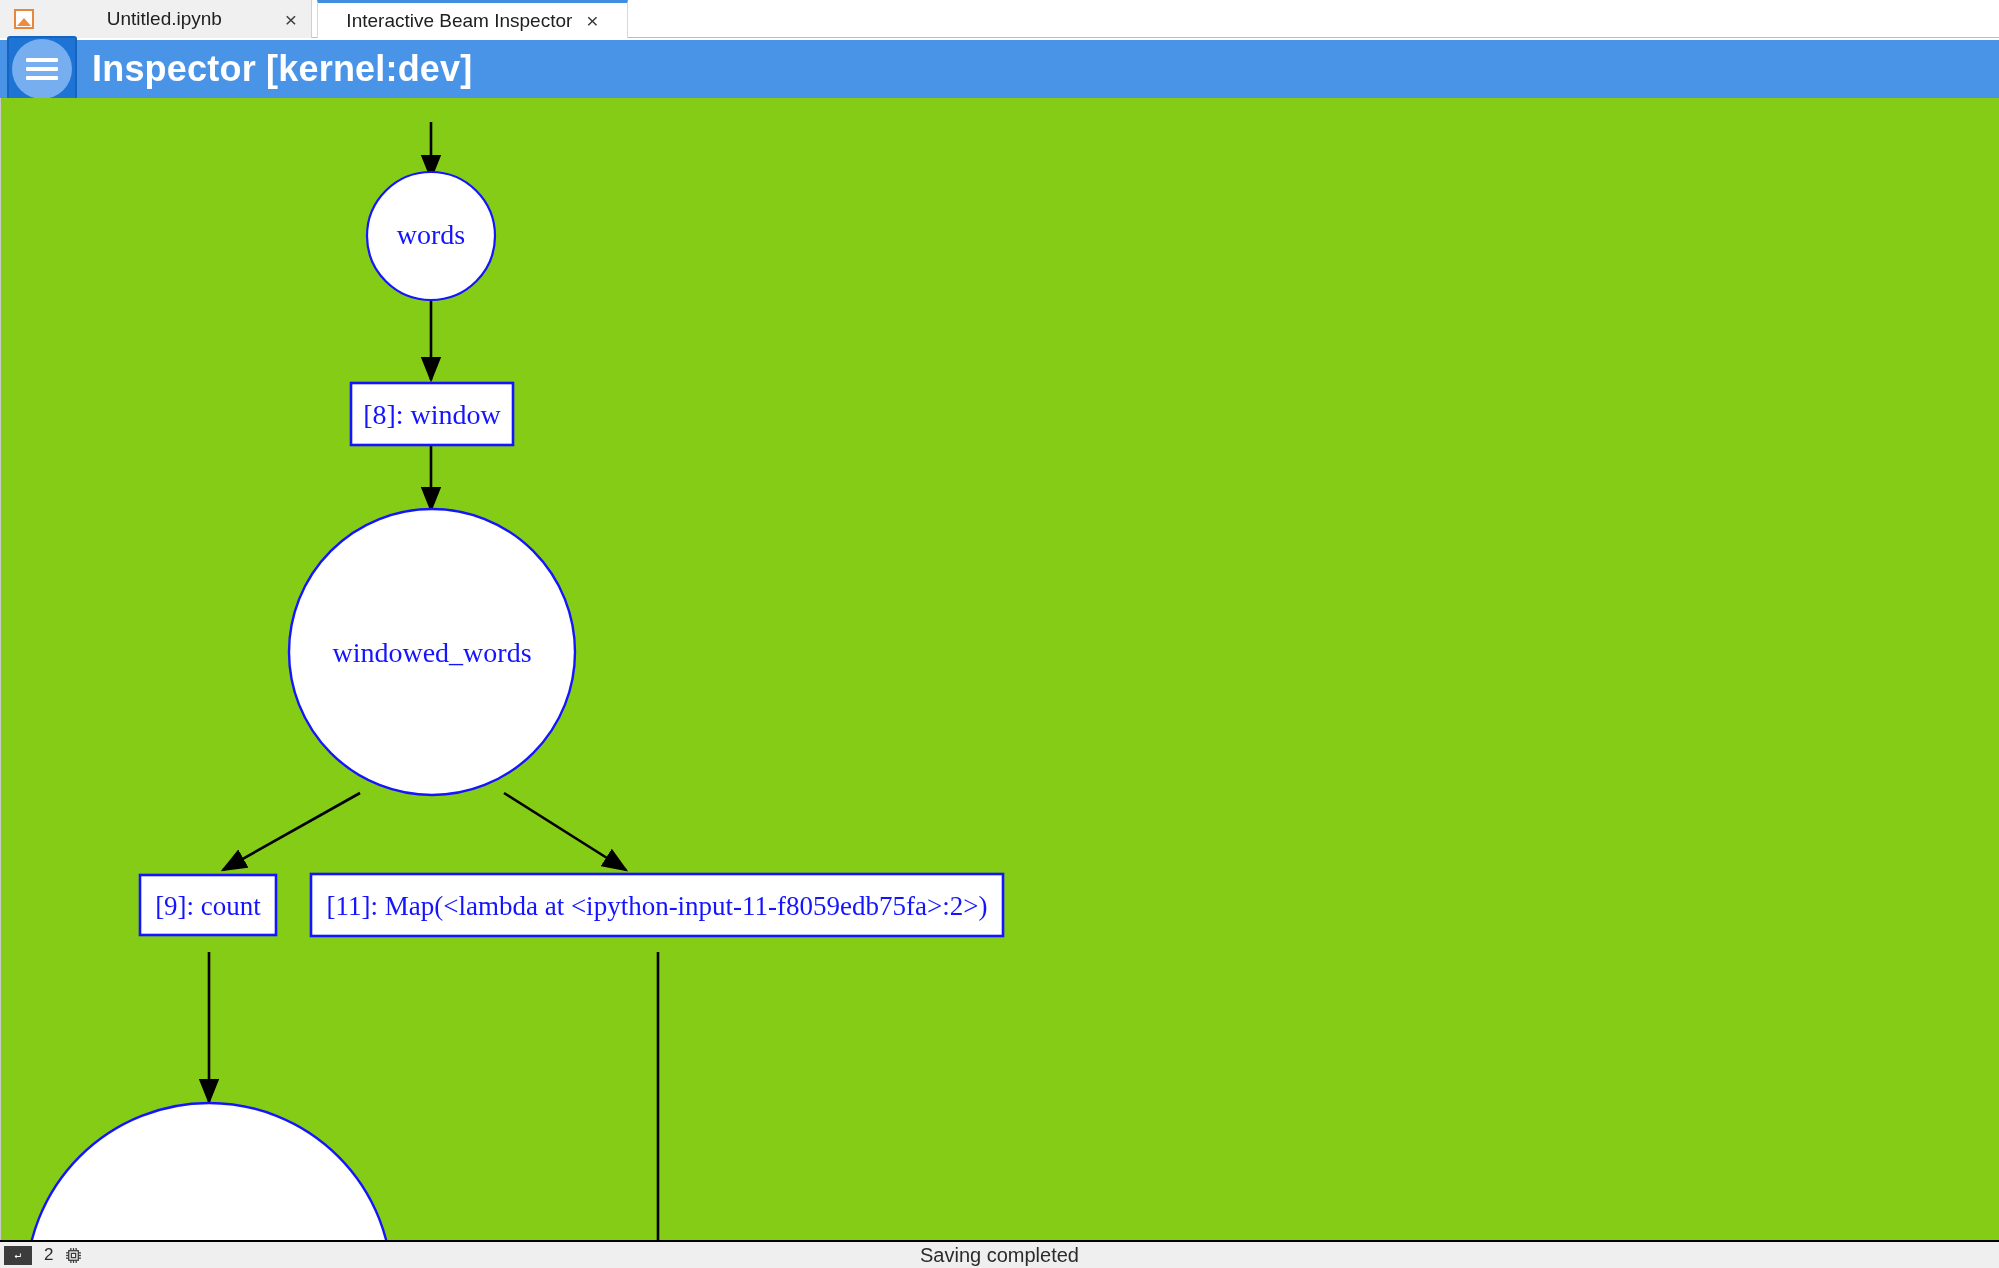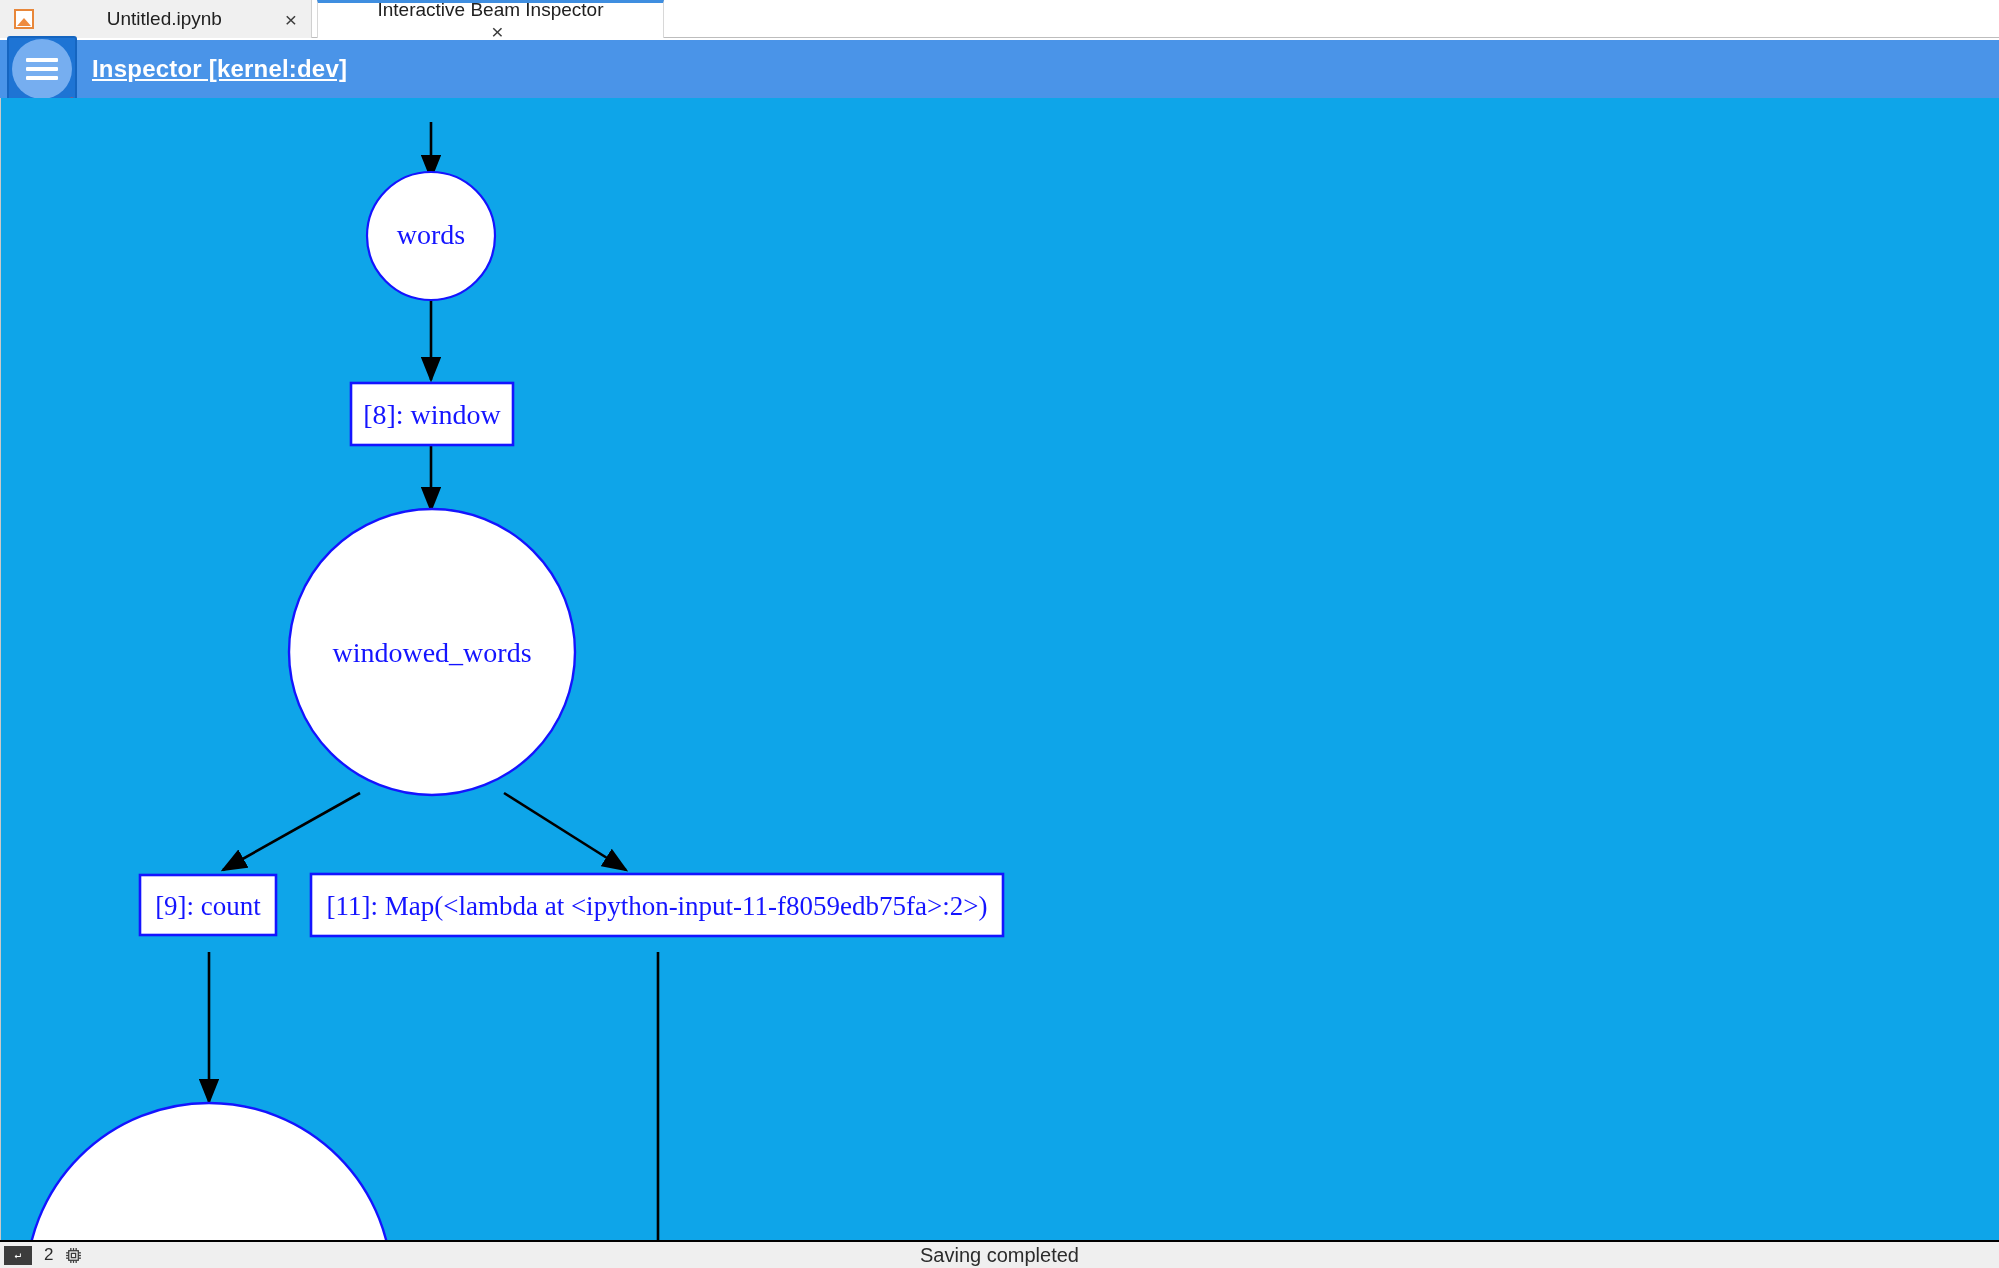--- a/index.html
+++ b/index.html
@@ -41,27 +41,26 @@
     text-align: center;
   }
   .tab.inactive {
     left: 0;
     width: 312px;
     background: #f0f0f0;
     border-right: 1px solid #d0d0d0;
   }
   .tab.active {
     left: 317px;
-    width: 347px;
+    width: 311px;
     background: #ffffff;
     border-top: 3px solid #3f8ee0;
     border-left: 1px solid #d8d8d8;
     border-right: 1px solid #d8d8d8;
     justify-content: center;
-    flex-direction: column;
   }
   .tab-icon-nb {
     width: 20px; height: 20px;
     margin-right: 10px;
     border: 2px solid #e8873a;
     background: #ffffff;
     position: relative;
     flex: none;
   }
   .tab-icon-nb::after {
@@ -115,25 +114,24 @@
     justify-content: center;
     gap: 5px;
   }
   .menu-bar-line {
     width: 32px; height: 4px;
     background: #ffffff;
     border-radius: 1px;
   }
   .header-title {
     margin-left: 92px;
-    font-size: 24px;
+    font-size: 36px;
     font-weight: bold;
     color: #ffffff;
     letter-spacing: 0.2px;
-    text-decoration: underline;
   }
 
   
   .annot-arrow {
     position: absolute;
     left: 26px; top: 96px;
     width: 70px; height: 80px;
     pointer-events: none;
   }
   .annot-label {
@@ -144,21 +142,21 @@
     color: #e8483a;
     letter-spacing: 0.3px;
   }
 
   
   .canvas {
     position: absolute;
     top: 98px; left: 0;
     width: 1999px;
     height: 1142px;
-    background: #0ea5e9;
+    background: #84cc16;
     border-left: 1px solid #c9c9c9;
     overflow: hidden;
   }
   .graph-svg {
     position: absolute;
     top: 0; left: 0;
   }
   .node-label {
     font-family: "Liberation Serif", serif;
     fill: #1414ff;

